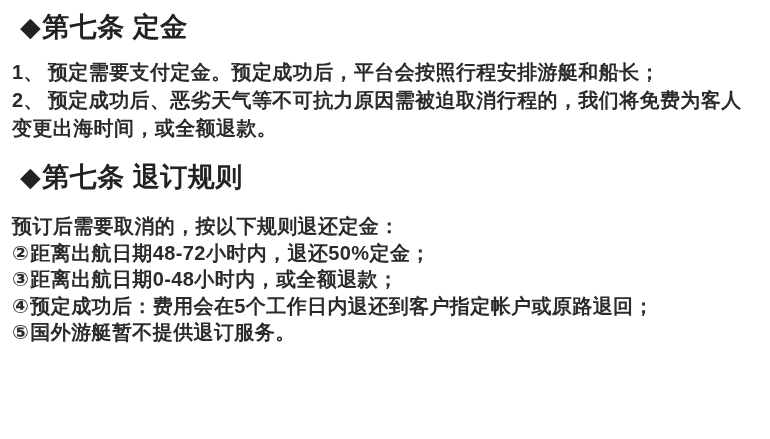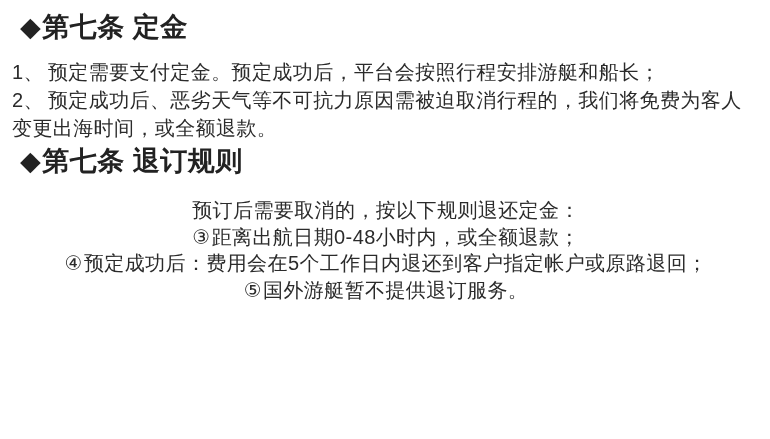--- a/index.html
+++ b/index.html
@@ -19,43 +19,43 @@
   .heading {
     margin: 0;
     padding: 0 12px 0 20px;
     font-size: 27px;
     line-height: 30px;
     font-weight: 700;
     color: #222222;
     letter-spacing: 0.5px;
   }
   .heading-1 { margin-top: 12px; }
-  .heading-2 { margin-top: 4px; }
+  .heading-2 { margin-top: 20px; }
   .bullet {
     display: inline-block;
     margin-right: 1px;
   }
   .para {
     margin-top: 16px;
     padding: 0 10px 0 12px;
     font-size: 20px;
     line-height: 28px;
     letter-spacing: 0.4px;
   }
   .rules {
     margin-top: 21px;
     padding: 0 10px 0 12px;
     font-size: 20px;
     line-height: 26.5px;
     letter-spacing: 0.4px;
-    text-align: center;
   }
   .line {
     margin: 0;
     padding: 0;
+    font-weight: bold;
   }
   .num {
     margin-right: 4px;
   }
   .circ {
     margin-right: 1px;
   }
 </style>
 </head>
 <body>
@@ -70,18 +70,19 @@
     <p class="line"><span class="num">1、</span><span>预定需要支付定金。预定成功后，平台会按照行程安排游艇和船长；</span></p>
     <p class="line"><span class="num">2、</span><span>预定成功后、恶劣天气等不可抗力原因需被迫取消行程的，我们将免费为客人变更出海时间，或全额退款。</span></p>
   </div>
 
   <h1 class="heading heading-2">
     <span class="bullet">◆</span><span>第七条 退订规则</span>
   </h1>
 
   <div class="rules">
     <p class="line">预订后需要取消的，按以下规则退还定金：</p>
+    <p class="line"><span class="circ">②</span><span>距离出航日期48-72小时内，退还50%定金；</span></p>
     <p class="line"><span class="circ">③</span><span>距离出航日期0-48小时内，或全额退款；</span></p>
     <p class="line"><span class="circ">④</span><span>预定成功后：费用会在5个工作日内退还到客户指定帐户或原路退回；</span></p>
     <p class="line"><span class="circ">⑤</span><span>国外游艇暂不提供退订服务。</span></p>
   </div>
 
 </div>
 
 </body></html>

